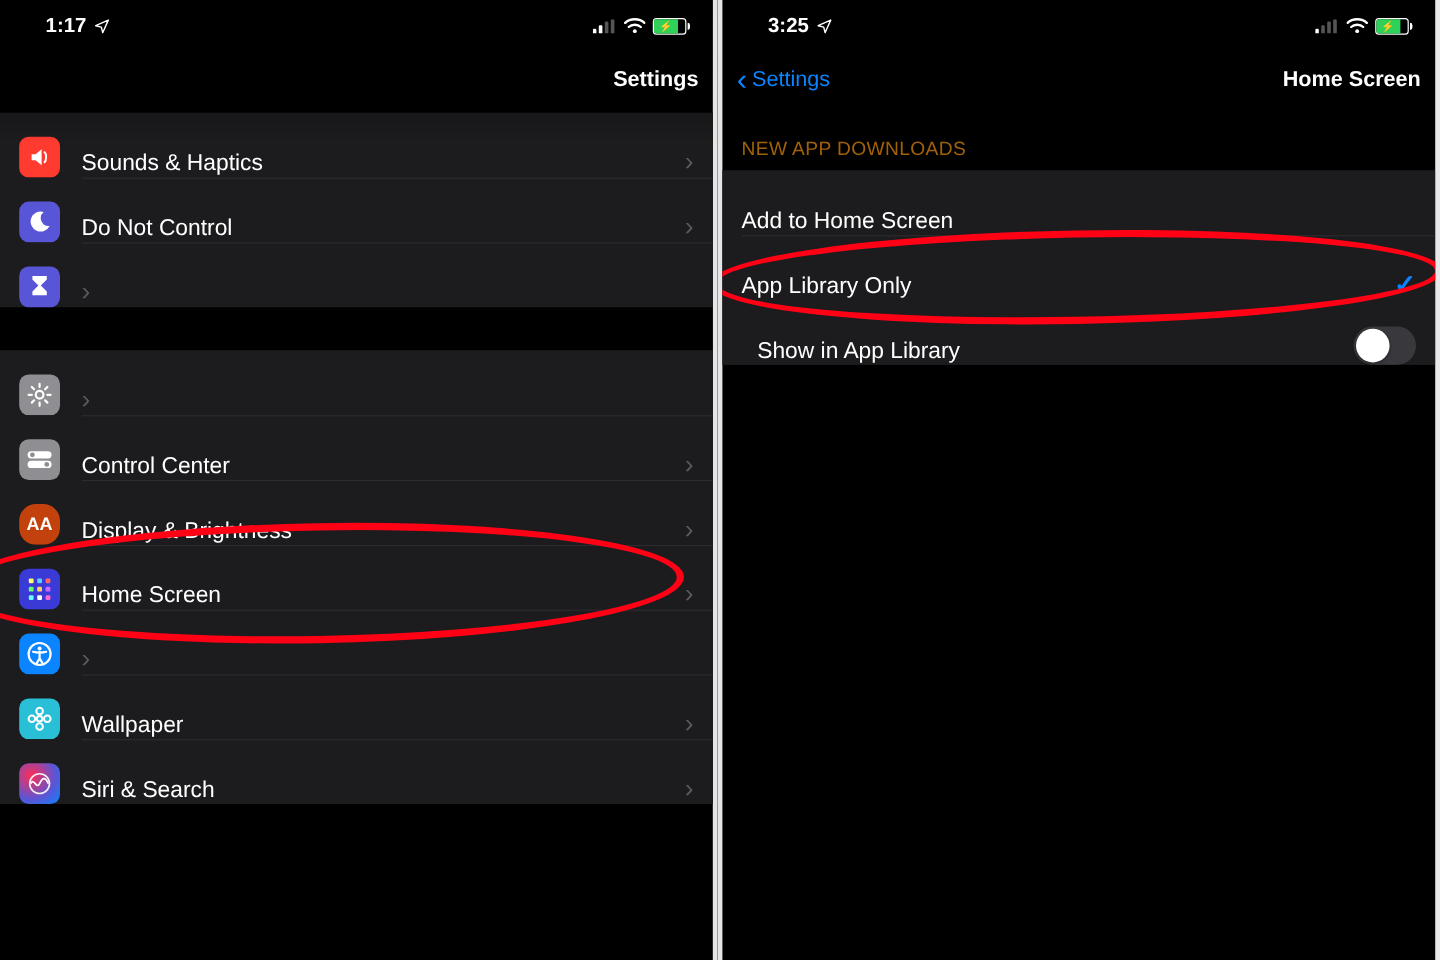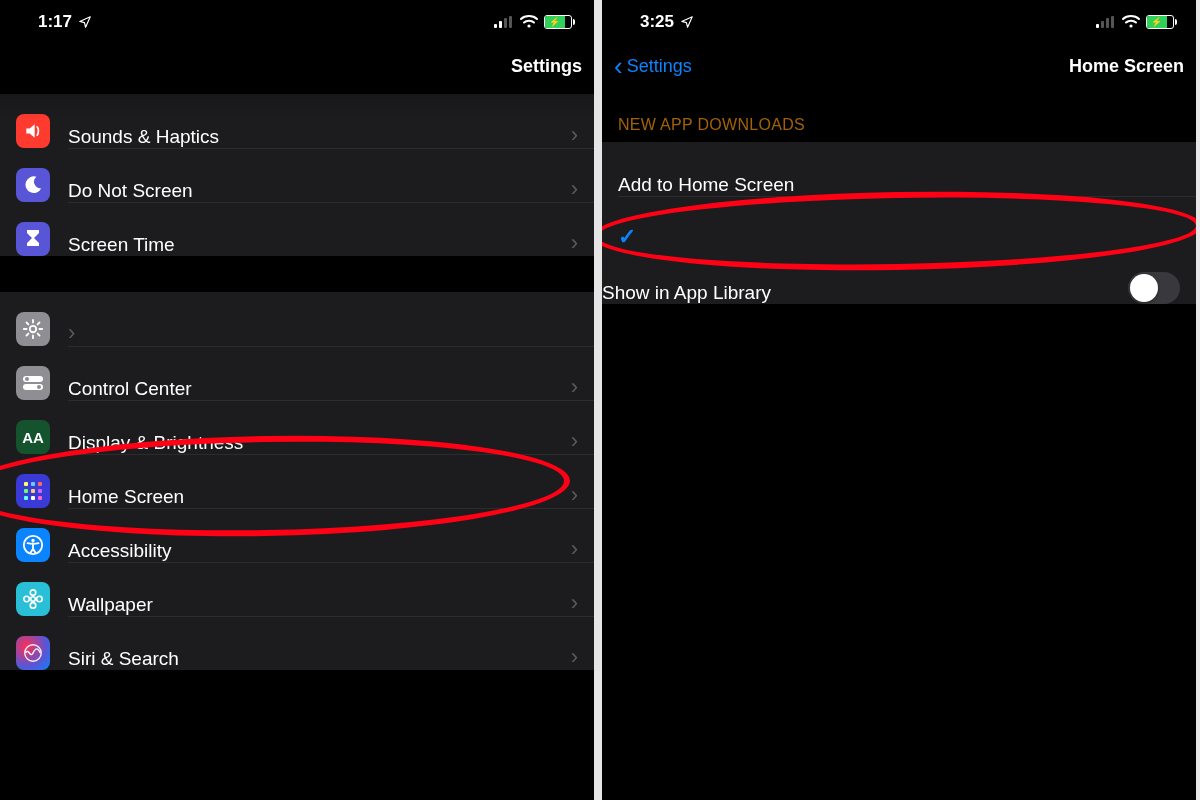--- a/index.html
+++ b/index.html
@@ -133,21 +133,21 @@
     border-radius:50%;
     box-shadow:0 1px 3px rgba(0,0,0,0.4);
   }
 
   
   .ic-sounds { background:#ff3b30; }
   .ic-dnd { background:#5856d6; }
   .ic-screentime { background:#5856d6; }
   .ic-general { background:#8e8e93; }
   .ic-control { background:#8e8e93; }
-  .ic-display { background:#14532d; }
+  .ic-display { background:#c2410c;border-radius:14px; }
   .ic-home { background:#3a3ad6; }
   .ic-wallpaper { background:#29c0d7; }
   .ic-siri { background: radial-gradient(circle at 30% 30%, #ff2d55, #5856d6 60%, #0a84ff); }
 
   
   .annot-ellipse {
     position:absolute;
     border: 6px solid #ff0015;
     border-radius: 50%;
     pointer-events:none;
@@ -233,30 +233,29 @@
         </div>
         <span class="row-label">Sounds &amp; Haptics</span>
         <span class="chevron">›</span>
       </div>
       <div class="row">
         <div class="app-icon ic-dnd">
           <svg width="20" height="20" viewBox="0 0 24 24">
               <path d="M16 2A10 10 0 1 0 22 16 8 8 0 0 1 16 2z" fill="#fff"></path>
             </svg>
         </div>
-        <span class="row-label">Do Not Screen</span>
+        <span class="row-label">Do Not Control</span>
         <span class="chevron">›</span>
       </div>
       <div class="row">
         <div class="app-icon ic-screentime">
           <svg width="18" height="20" viewBox="0 0 18 20">
               <path d="M3 1h12v3l-5 5 5 5v3H3v-3l5-5-5-5V1z" fill="#fff"></path>
             </svg>
         </div>
-        <span class="row-label">Screen Time</span>
         <span class="chevron">›</span>
       </div>
     </div>
 
     <div class="section-gap"></div>
 
     <div class="group">
       <div class="row">
         <div class="app-icon ic-general">
           <svg width="22" height="22" viewBox="0 0 24 24">
@@ -301,21 +300,20 @@
         <span class="chevron">›</span>
       </div>
       <div class="row">
         <div class="app-icon" style="background:#0a84ff;">
           <svg width="22" height="22" viewBox="0 0 24 24">
               <circle cx="12" cy="12" r="10" fill="none" stroke="#fff" stroke-width="2"></circle>
               <circle cx="12" cy="7" r="1.8" fill="#fff"></circle>
               <path d="M6 10c4 1 8 1 12 0M12 10v6l-3 5M12 16l3 5" stroke="#fff" stroke-width="2" stroke-linecap="round" fill="none"></path>
             </svg>
         </div>
-        <span class="row-label">Accessibility</span>
         <span class="chevron">›</span>
       </div>
       <div class="row">
         <div class="app-icon ic-wallpaper">
           <svg width="22" height="22" viewBox="0 0 24 24">
               <g fill="none" stroke="#fff" stroke-width="1.8">
                 <circle cx="12" cy="12" r="2.5"></circle>
                 <circle cx="12" cy="5" r="3"></circle>
                 <circle cx="12" cy="19" r="3"></circle>
                 <circle cx="5" cy="12" r="3"></circle>
@@ -385,27 +383,28 @@
     <div class="nav-title">Home Screen</div>
   </div>
 
   <div class="section-header">NEW APP DOWNLOADS</div>
 
   <div class="group">
     <div class="row noicon" style="">
       <span class="row-label">Add to Home Screen</span>
     </div>
     <div class="row noicon" style="padding-left:16px;">
+      <span class="row-label">App Library Only</span>
       <span class="checkmark">✓</span>
     </div>
   </div>
 
 
   <div class="group">
-    <div class="row noicon" style="padding-left:0;">
+    <div class="row noicon" style="padding-left:29px;">
       <span class="row-label">Show in App Library</span>
       <div class="toggle">
         <div class="knob"></div>
       </div>
     </div>
   </div>
 
   <div class="annot-ellipse" style="left:-10px; top:192px; width:610px; height:78px;"></div>
 </div>
 

